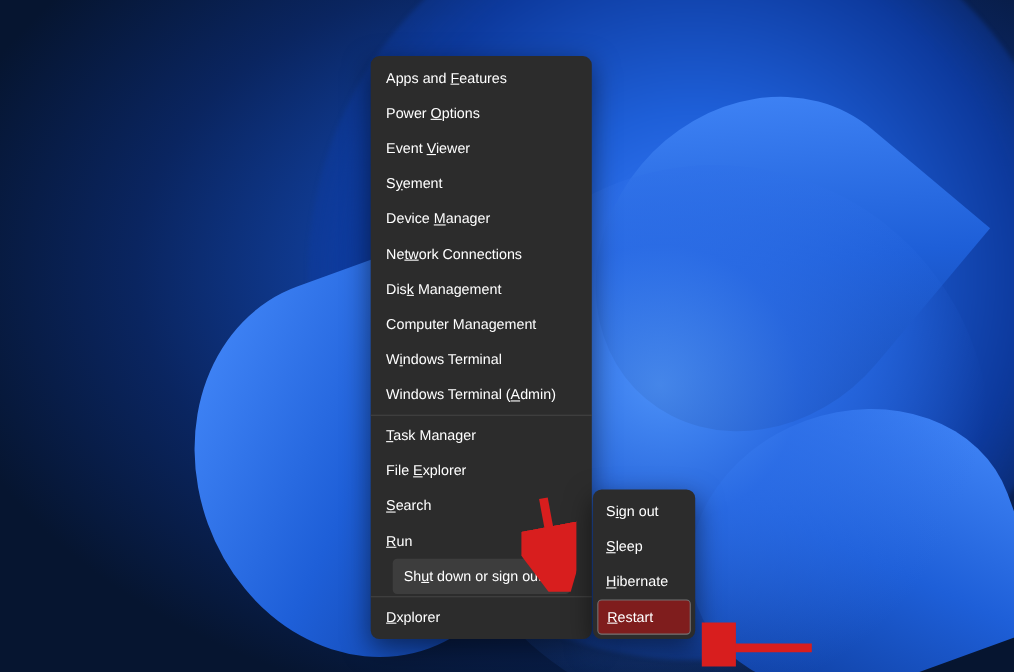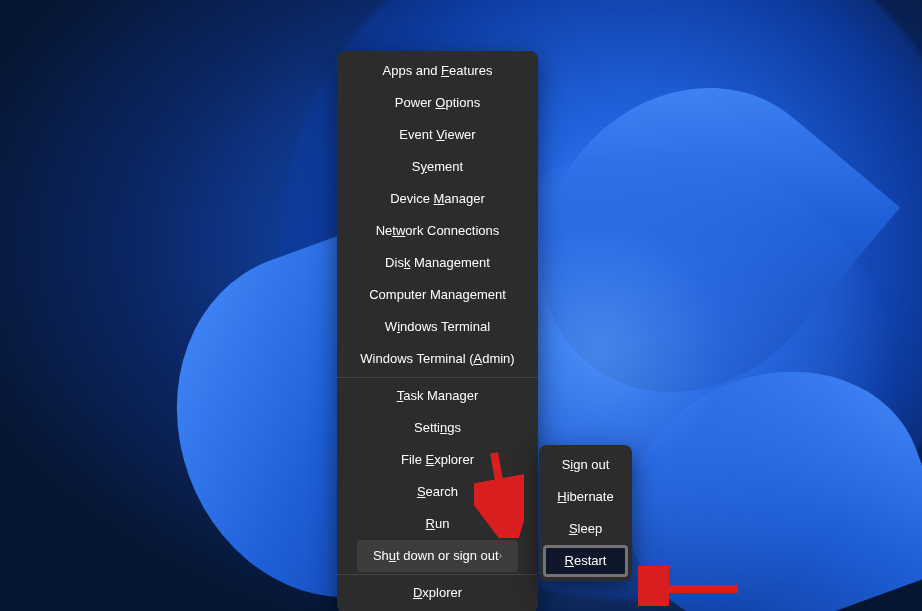--- a/index.html
+++ b/index.html
@@ -70,21 +70,21 @@
       padding: 4px 0;
     }
     
     .menu-item {
       padding: 8px 14px;
       color: #ffffff;
       font-size: 13px;
       cursor: pointer;
       display: flex;
       align-items: center;
-      justify-content: center;
+      justify-content: flex-start;
       height: 32px;
       line-height: 16px;
     }
     
     .menu-item:hover, .menu-item.hovered {
       background: #3d3d3d;
       border-radius: 4px;
       margin: 0 20px;
       padding: 8px 10px;
     }
@@ -109,22 +109,22 @@
       border-radius: 8px;
       box-shadow: 0 8px 24px rgba(0,0,0,0.5);
       padding: 4px 0;
     }
     
     .submenu .menu-item {
       padding: 8px 12px;
     }
     
     .submenu .menu-item.highlighted {
-      background: #0f172a;
-      border: 3px solid #737373;
+      background: #7f1d1d;
+      border: 1px solid #737373;
       border-radius: 4px;
       margin: 0 4px;
       padding: 7px 8px;
     }
     
     .accel {
       text-decoration: underline;
     }
     
     .arrow-annotation {
@@ -182,23 +182,20 @@
   <div class="menu-item">
     <span><span>Windows Terminal (</span><span class="accel">A</span><span>dmin)</span></span>
   </div>
 
   <div class="menu-separator"></div>
 
   <div class="menu-item">
     <span><span></span><span class="accel">T</span><span>ask Manager</span></span>
   </div>
   <div class="menu-item">
-    <span><span>Setti</span><span class="accel">n</span><span>gs</span></span>
-  </div>
-  <div class="menu-item">
     <span><span>File </span><span class="accel">E</span><span>xplorer</span></span>
   </div>
   <div class="menu-item">
     <span><span></span><span class="accel">S</span><span>earch</span></span>
   </div>
   <div class="menu-item">
     <span><span></span><span class="accel">R</span><span>un</span></span>
   </div>
 
   <div class="menu-item hovered">
@@ -211,24 +208,24 @@
   <div class="menu-item">
     <span><span></span><span class="accel">D</span><span>xplorer</span></span>
   </div>
 </div>
 
 <div class="submenu">
   <div class="menu-item">
     <span><span>S</span><span class="accel">i</span><span>gn out</span></span>
   </div>
   <div class="menu-item">
+    <span><span></span><span class="accel">S</span><span>leep</span></span>
+  </div>
+  <div class="menu-item">
     <span><span></span><span class="accel">H</span><span>ibernate</span></span>
-  </div>
-  <div class="menu-item">
-    <span><span></span><span class="accel">S</span><span>leep</span></span>
   </div>
   <div class="menu-item highlighted">
     <span><span></span><span class="accel">R</span><span>estart</span></span>
   </div>
 </div>
 
 <svg class="arrow-annotation arrow1" width="50" height="90">
   <defs>
     <marker id="ah1" markerWidth="10" markerHeight="10" refX="5" refY="5" orient="auto">
       <polygon points="0,0 10,5 0,10" fill="#d81e1e"></polygon>

